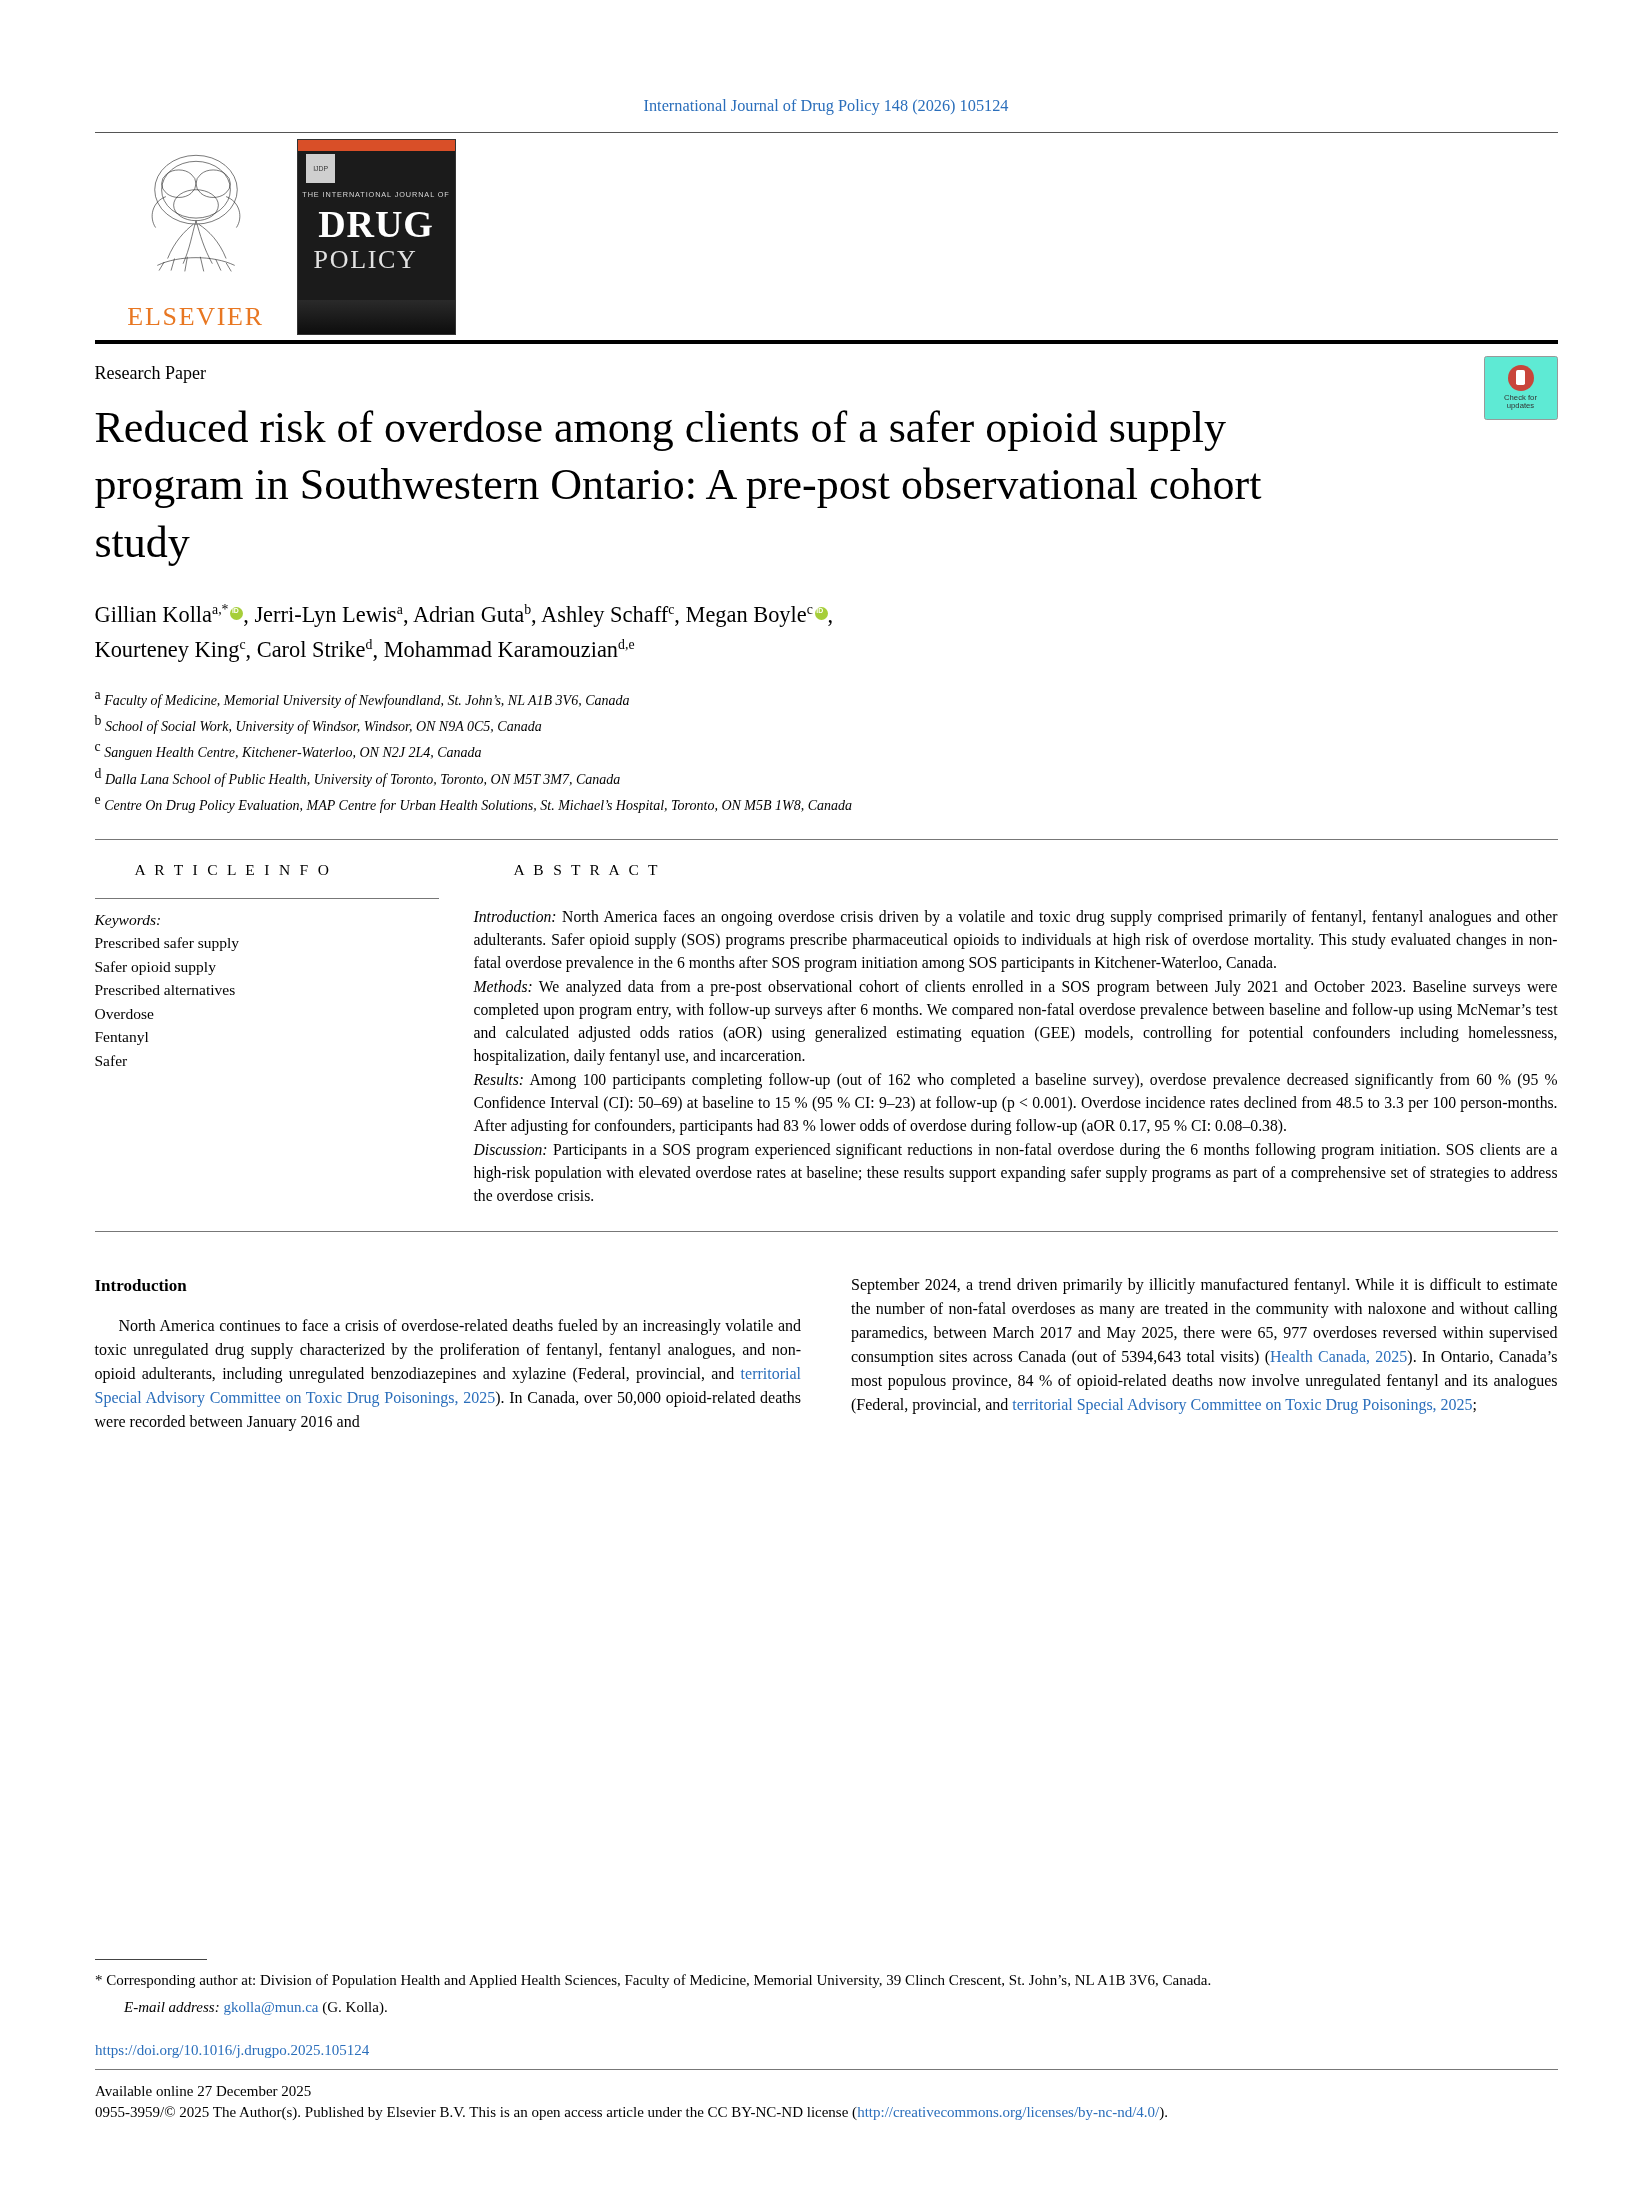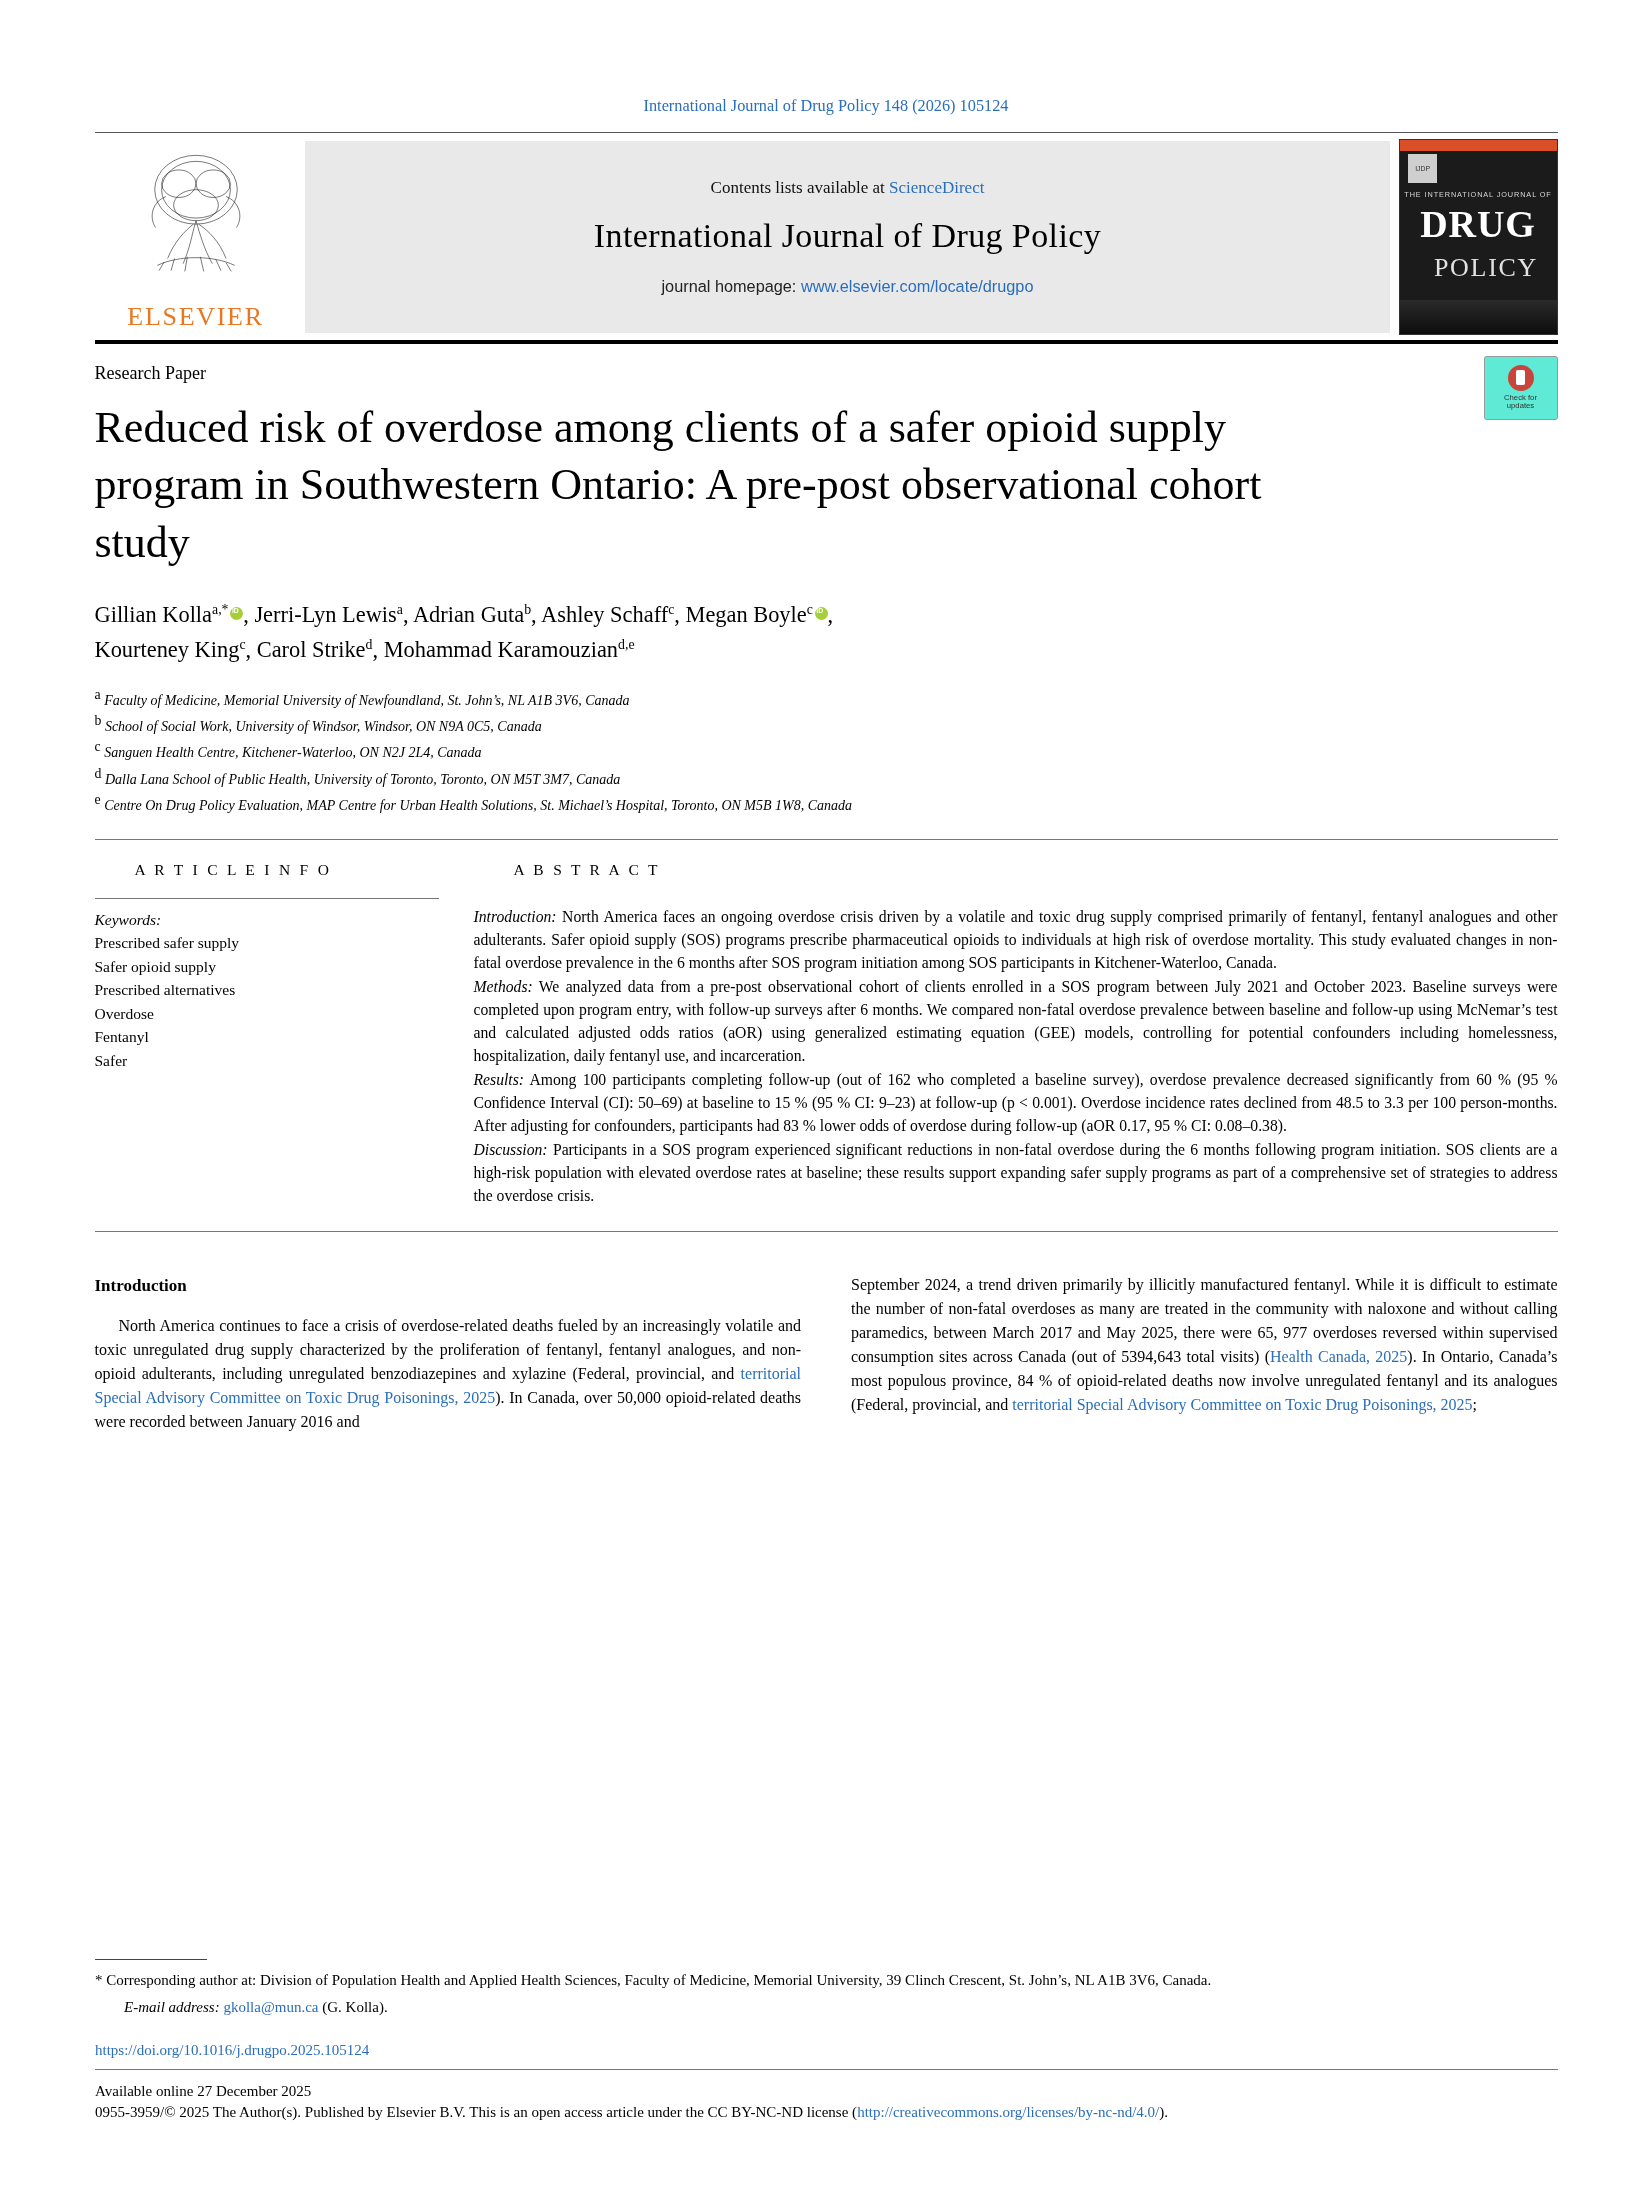--- a/index.html
+++ b/index.html
@@ -119,21 +119,21 @@
     position:absolute; top:50px; left:0; right:0; text-align:center;
     color:#d8d8d8; font-size:7.3px; letter-spacing:0.9px;
     font-family:"Liberation Sans",sans-serif;
   }
   .cover-drug {
     position:absolute; top:62px; left:0; right:0; text-align:center;
     color:#ffffff; font-size:38px; font-weight:bold; letter-spacing:0.9px;
     font-family:"Liberation Serif", serif;
   }
   .cover-policy {
-    position:absolute; top:113px; left:0; right:0; text-align:center;
+    position:absolute; top:105px; left:0; right:0; text-align:left;
     color:#e2e2e2; font-size:26px; letter-spacing:1.7px;
     font-family:"Liberation Serif", serif;
     padding-left:16px;
   }
   .cover-bottom {
     position:absolute; bottom:0; left:0; right:0; height:34px;
     background:linear-gradient(180deg,#2a2a2a,#0d0d0d);
   }
   .thick-rule {
     width: 1463px;
@@ -352,31 +352,20 @@
             <path d="M20 140 C45 128, 85 128, 110 140"></path>
             <path d="M28 136 L22 146 M40 132 L36 146 M55 130 L52 147 M70 130 L74 147 M88 133 L94 146 M100 137 L106 147"></path>
             <path d="M30 60 C14 66, 10 84, 18 96"></path>
             <path d="M100 60 C116 66, 120 84, 112 96"></path>
           </g>
         </svg>
       </div>
       <div class="elsevier-word">ELSEVIER</div>
     </div>
 
-    <div class="center-box">
-      <div class="contents-line">
-        <span>Contents lists available at</span>
-        <a href="#">ScienceDirect</a>
-      </div>
-      <div class="journal-title">International Journal of Drug Policy</div>
-      <div class="homepage-line">
-        <span>journal homepage:</span>
-        <a href="#">www.elsevier.com/locate/drugpo</a>
-      </div>
-    </div>
 
     <div class="cover-box">
       <div class="cover-top-bar"></div>
       <div class="cover-logo">IJDP</div>
       <div class="cover-sub">THE INTERNATIONAL JOURNAL OF</div>
       <div class="cover-drug">DRUG</div>
       <div class="cover-policy">POLICY</div>
       <div class="cover-bottom"></div>
     </div>
   </div>

